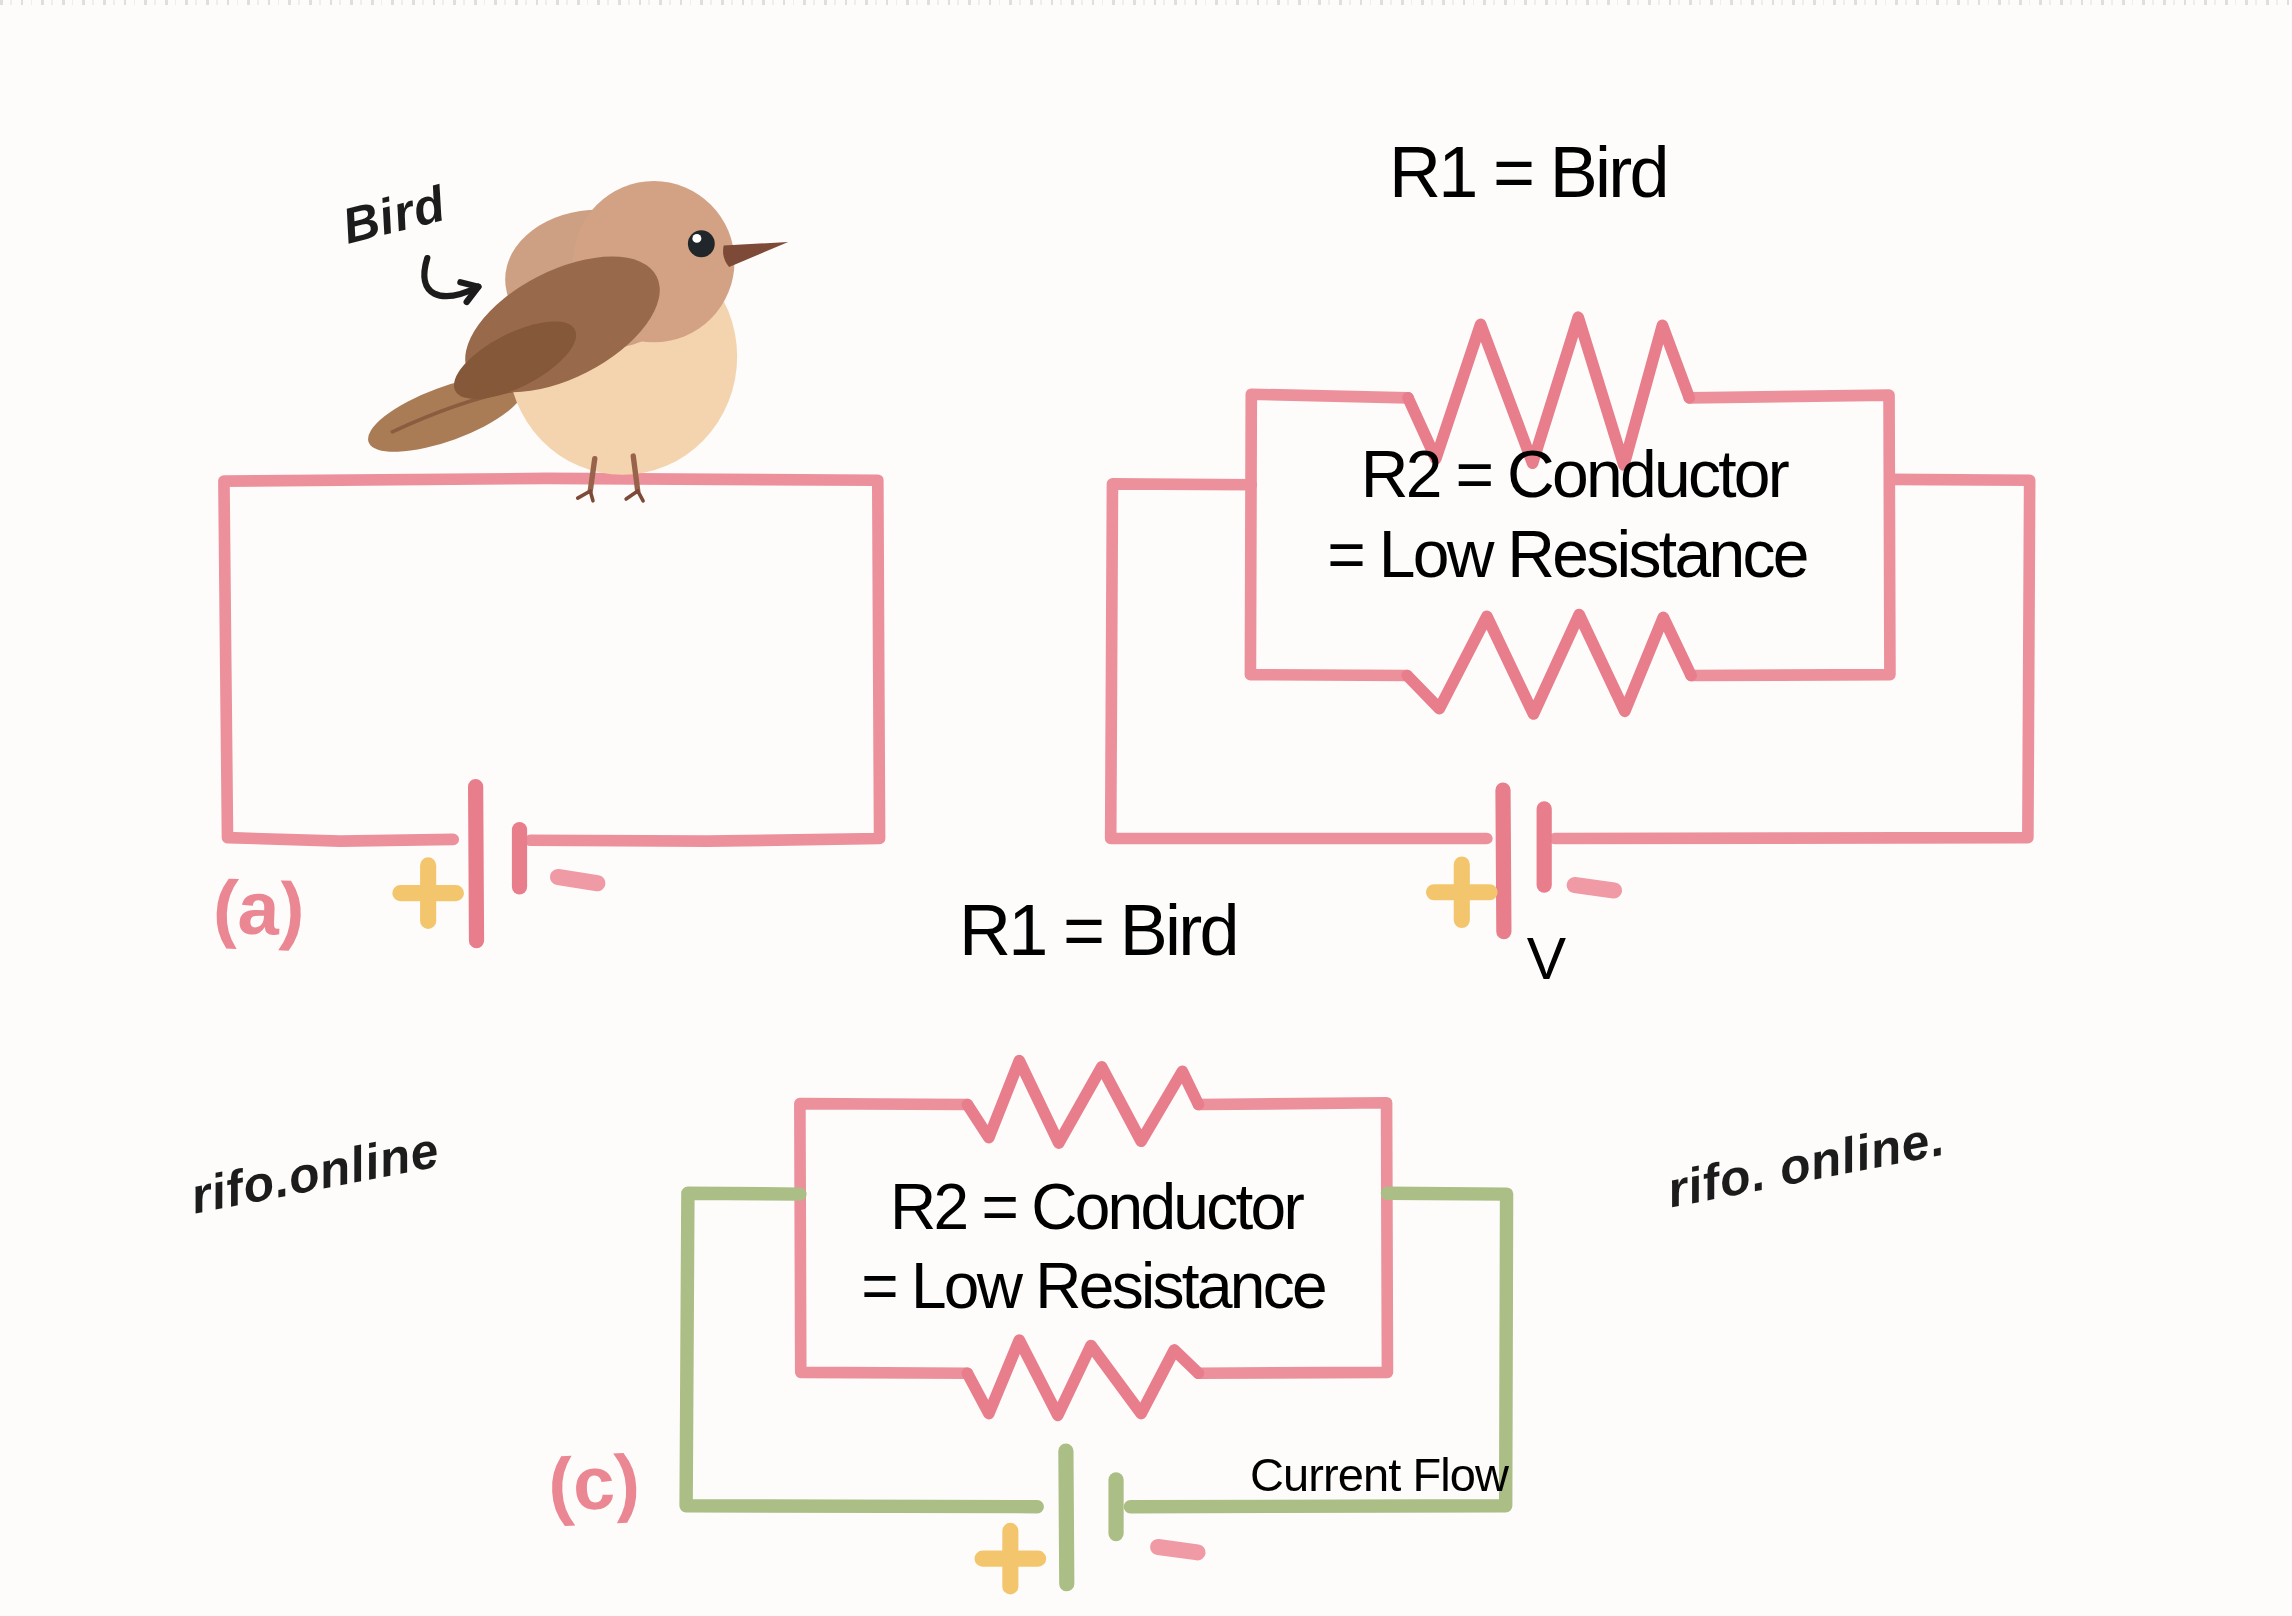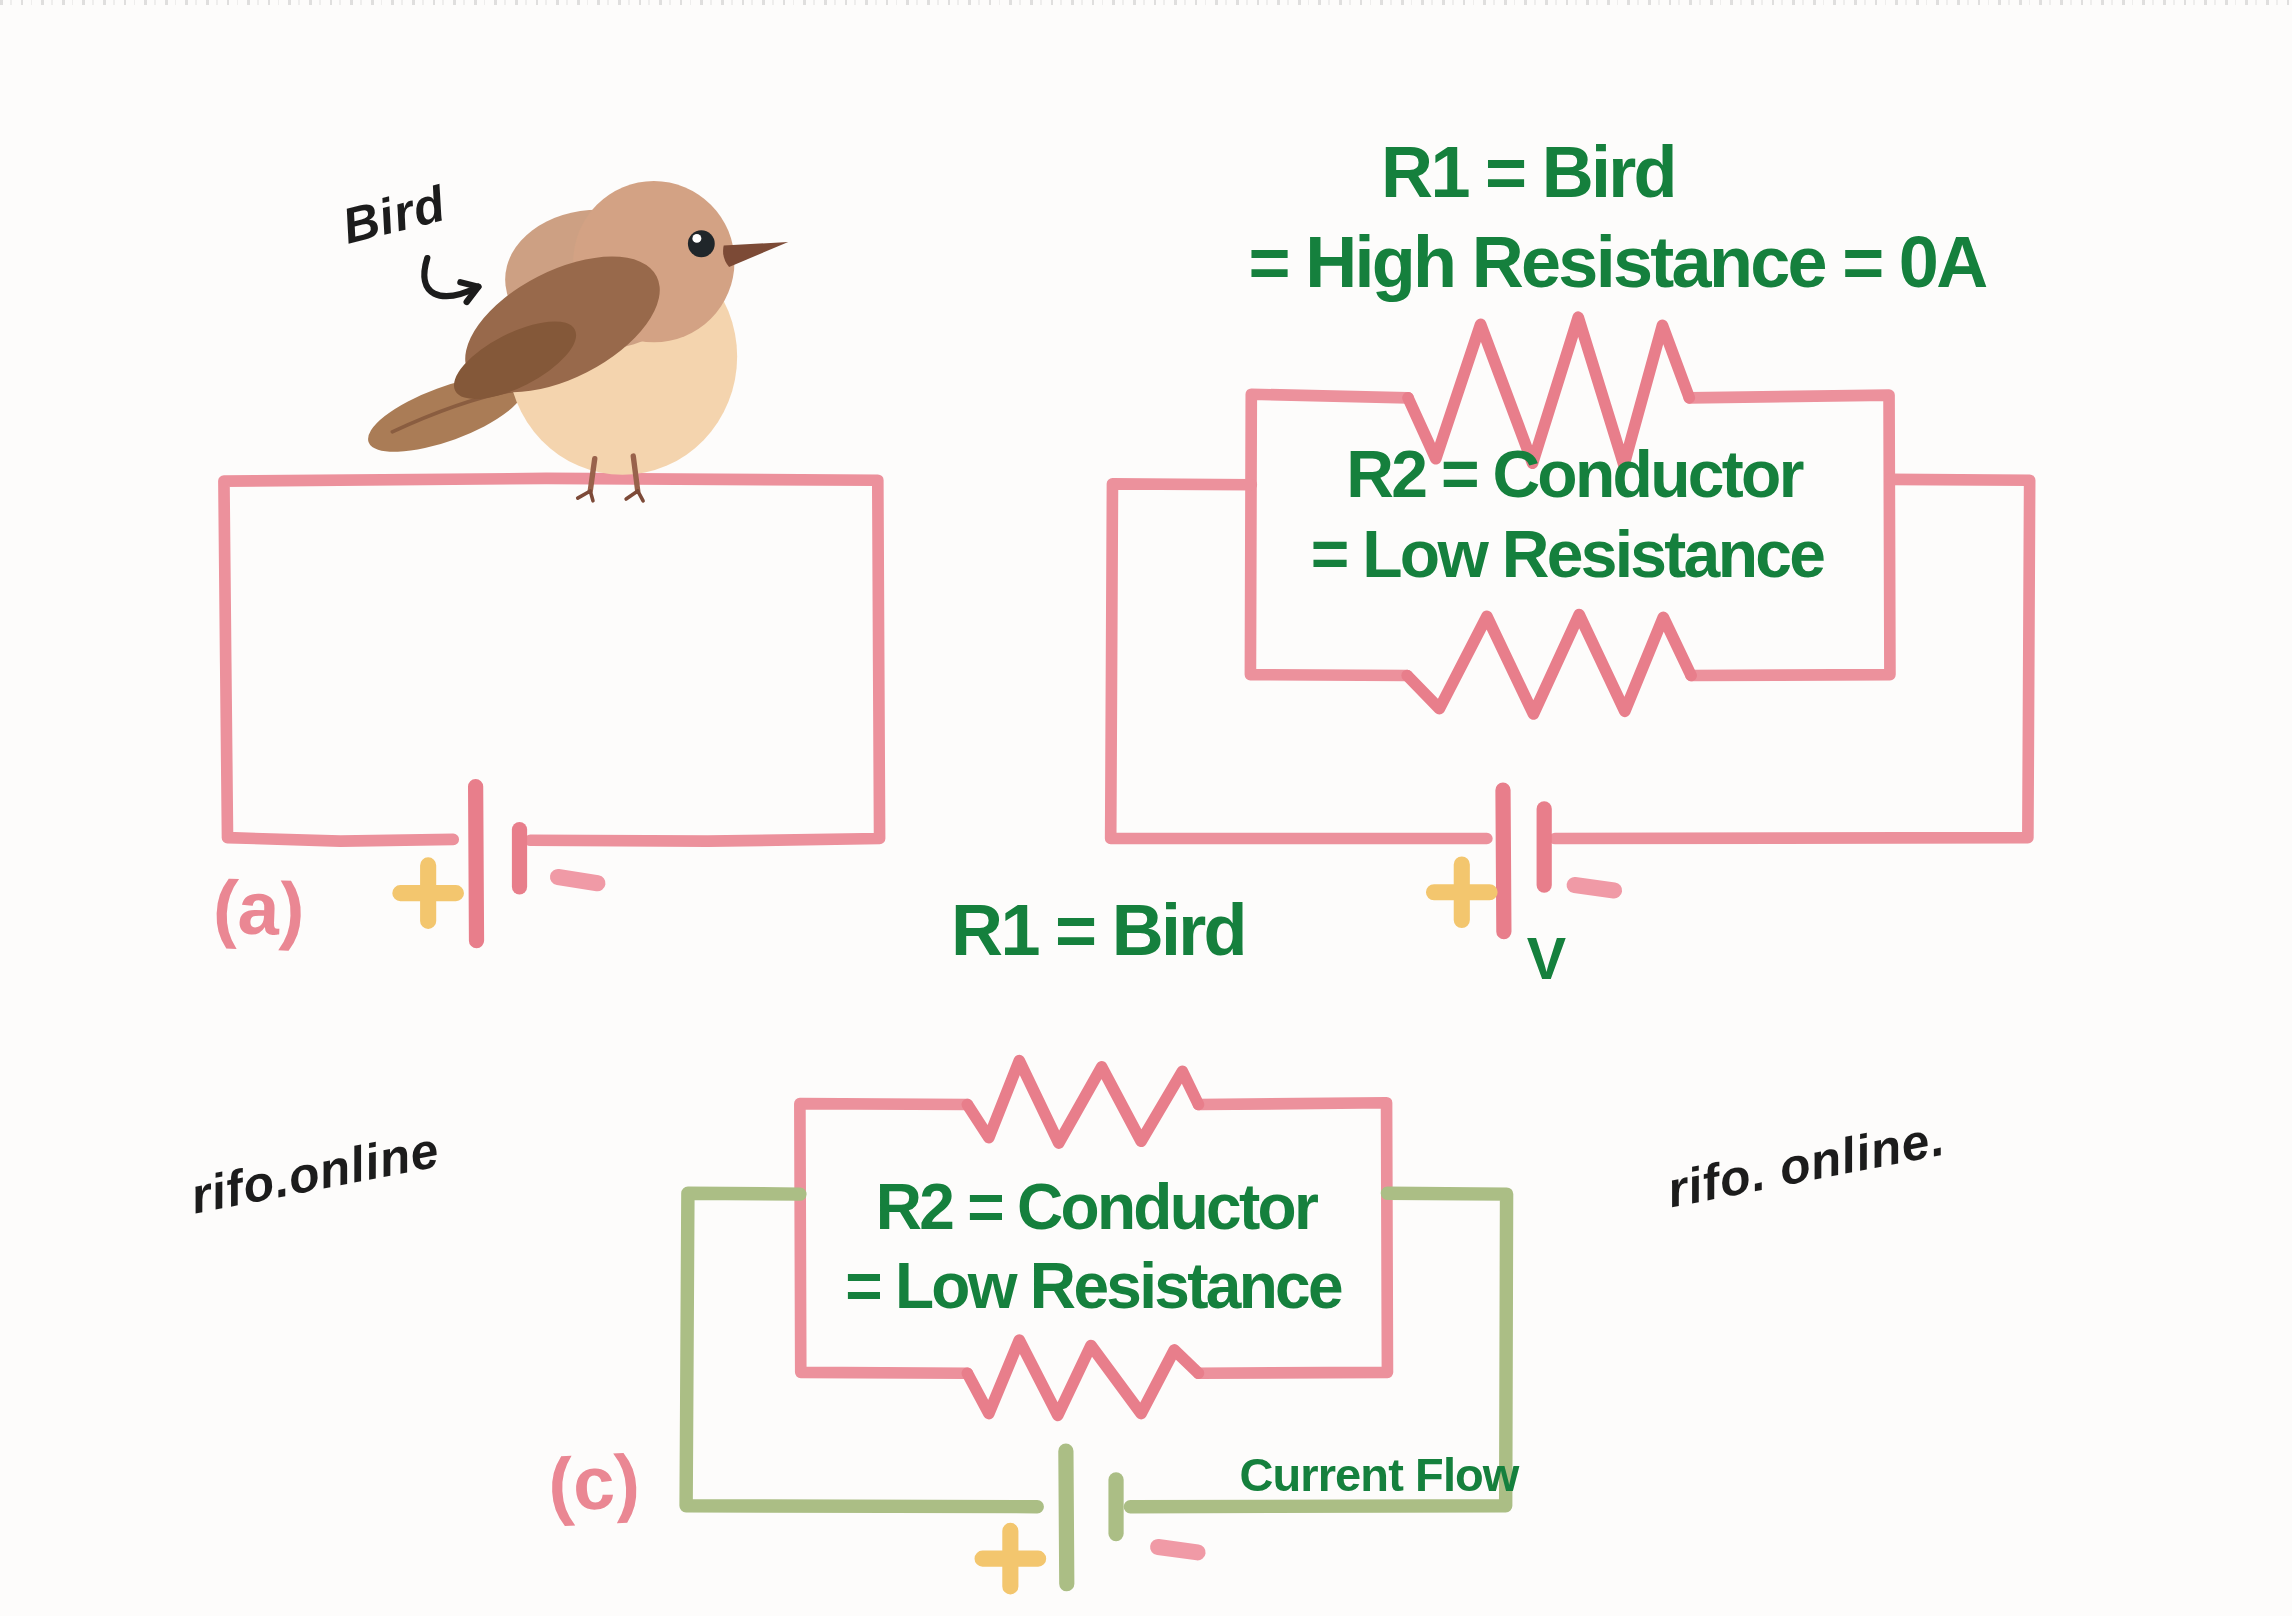--- a/index.html
+++ b/index.html
@@ -10,21 +10,21 @@
     position:relative;overflow:hidden;
   }
   .noise-strip{
     position:absolute;left:0;top:0;width:2293px;height:4.5px;
     background:repeating-linear-gradient(90deg,rgba(40,40,40,.25) 0 2.7px,transparent 2.7px 9.9px,rgba(40,40,40,.12) 9.9px 11.6px,transparent 11.6px 20.6px);
     opacity:.55;
   }
   .stage{position:absolute;left:0;top:0;width:2293px;height:1617px;}
   svg.art{position:absolute;left:0;top:0;}
   .t{position:absolute;white-space:nowrap;line-height:1;}
-  .blue{color:#15803d;font-weight:700;letter-spacing:-2.7px;}
+  .blue{color:#000000;font-weight:400;letter-spacing:-2.7px;}
   .pinklab{color:#ea8793;font-weight:600;}
   .ink{color:#1c1c1c;}
   .ctr{transform:translateX(-50%);}
   .b-title1{left:1528px;top:136px;font-size:72px;}
   .b-title2{left:1617px;top:226px;font-size:72px;}
   .b-inner1{left:1574px;top:441px;font-size:66px;}
   .b-inner2{left:1567px;top:521px;font-size:66px;}
   .v-label{left:1545px;top:930px;font-size:59px;}
   .c-title1{left:1098px;top:894px;font-size:72px;}
   .c-title2{left:1109px;top:980px;font-size:72px;}
@@ -117,21 +117,20 @@
       <path d="M 477,288 C 464,330 492,341 534,320"></path>
       <path d="M 534,320 L 514,315 M 534,320 L 521,337"></path>
     </g>
   </svg>
 
   <div class="t bird-note ink">Bird</div>
 
   <div class="t label-a pinklab">(a)</div>
 
   <div class="t ctr blue b-title1">R1 = Bird</div>
-  <div class="t ctr blue b-title2">= High Resistance = 0A</div>
   <div class="t ctr blue b-inner1">R2 = Conductor</div>
   <div class="t ctr blue b-inner2">= Low Resistance</div>
   <div class="t ctr blue v-label">V</div>
 
   <div class="t ctr blue c-title1">R1 = Bird</div>
   <div class="t ctr blue c-inner1">R2 = Conductor</div>
   <div class="t ctr blue c-inner2">= Low Resistance</div>
   <div class="t ctr blue cflow">Current Flow</div>
 
   <div class="t label-c pinklab">(c)</div>

